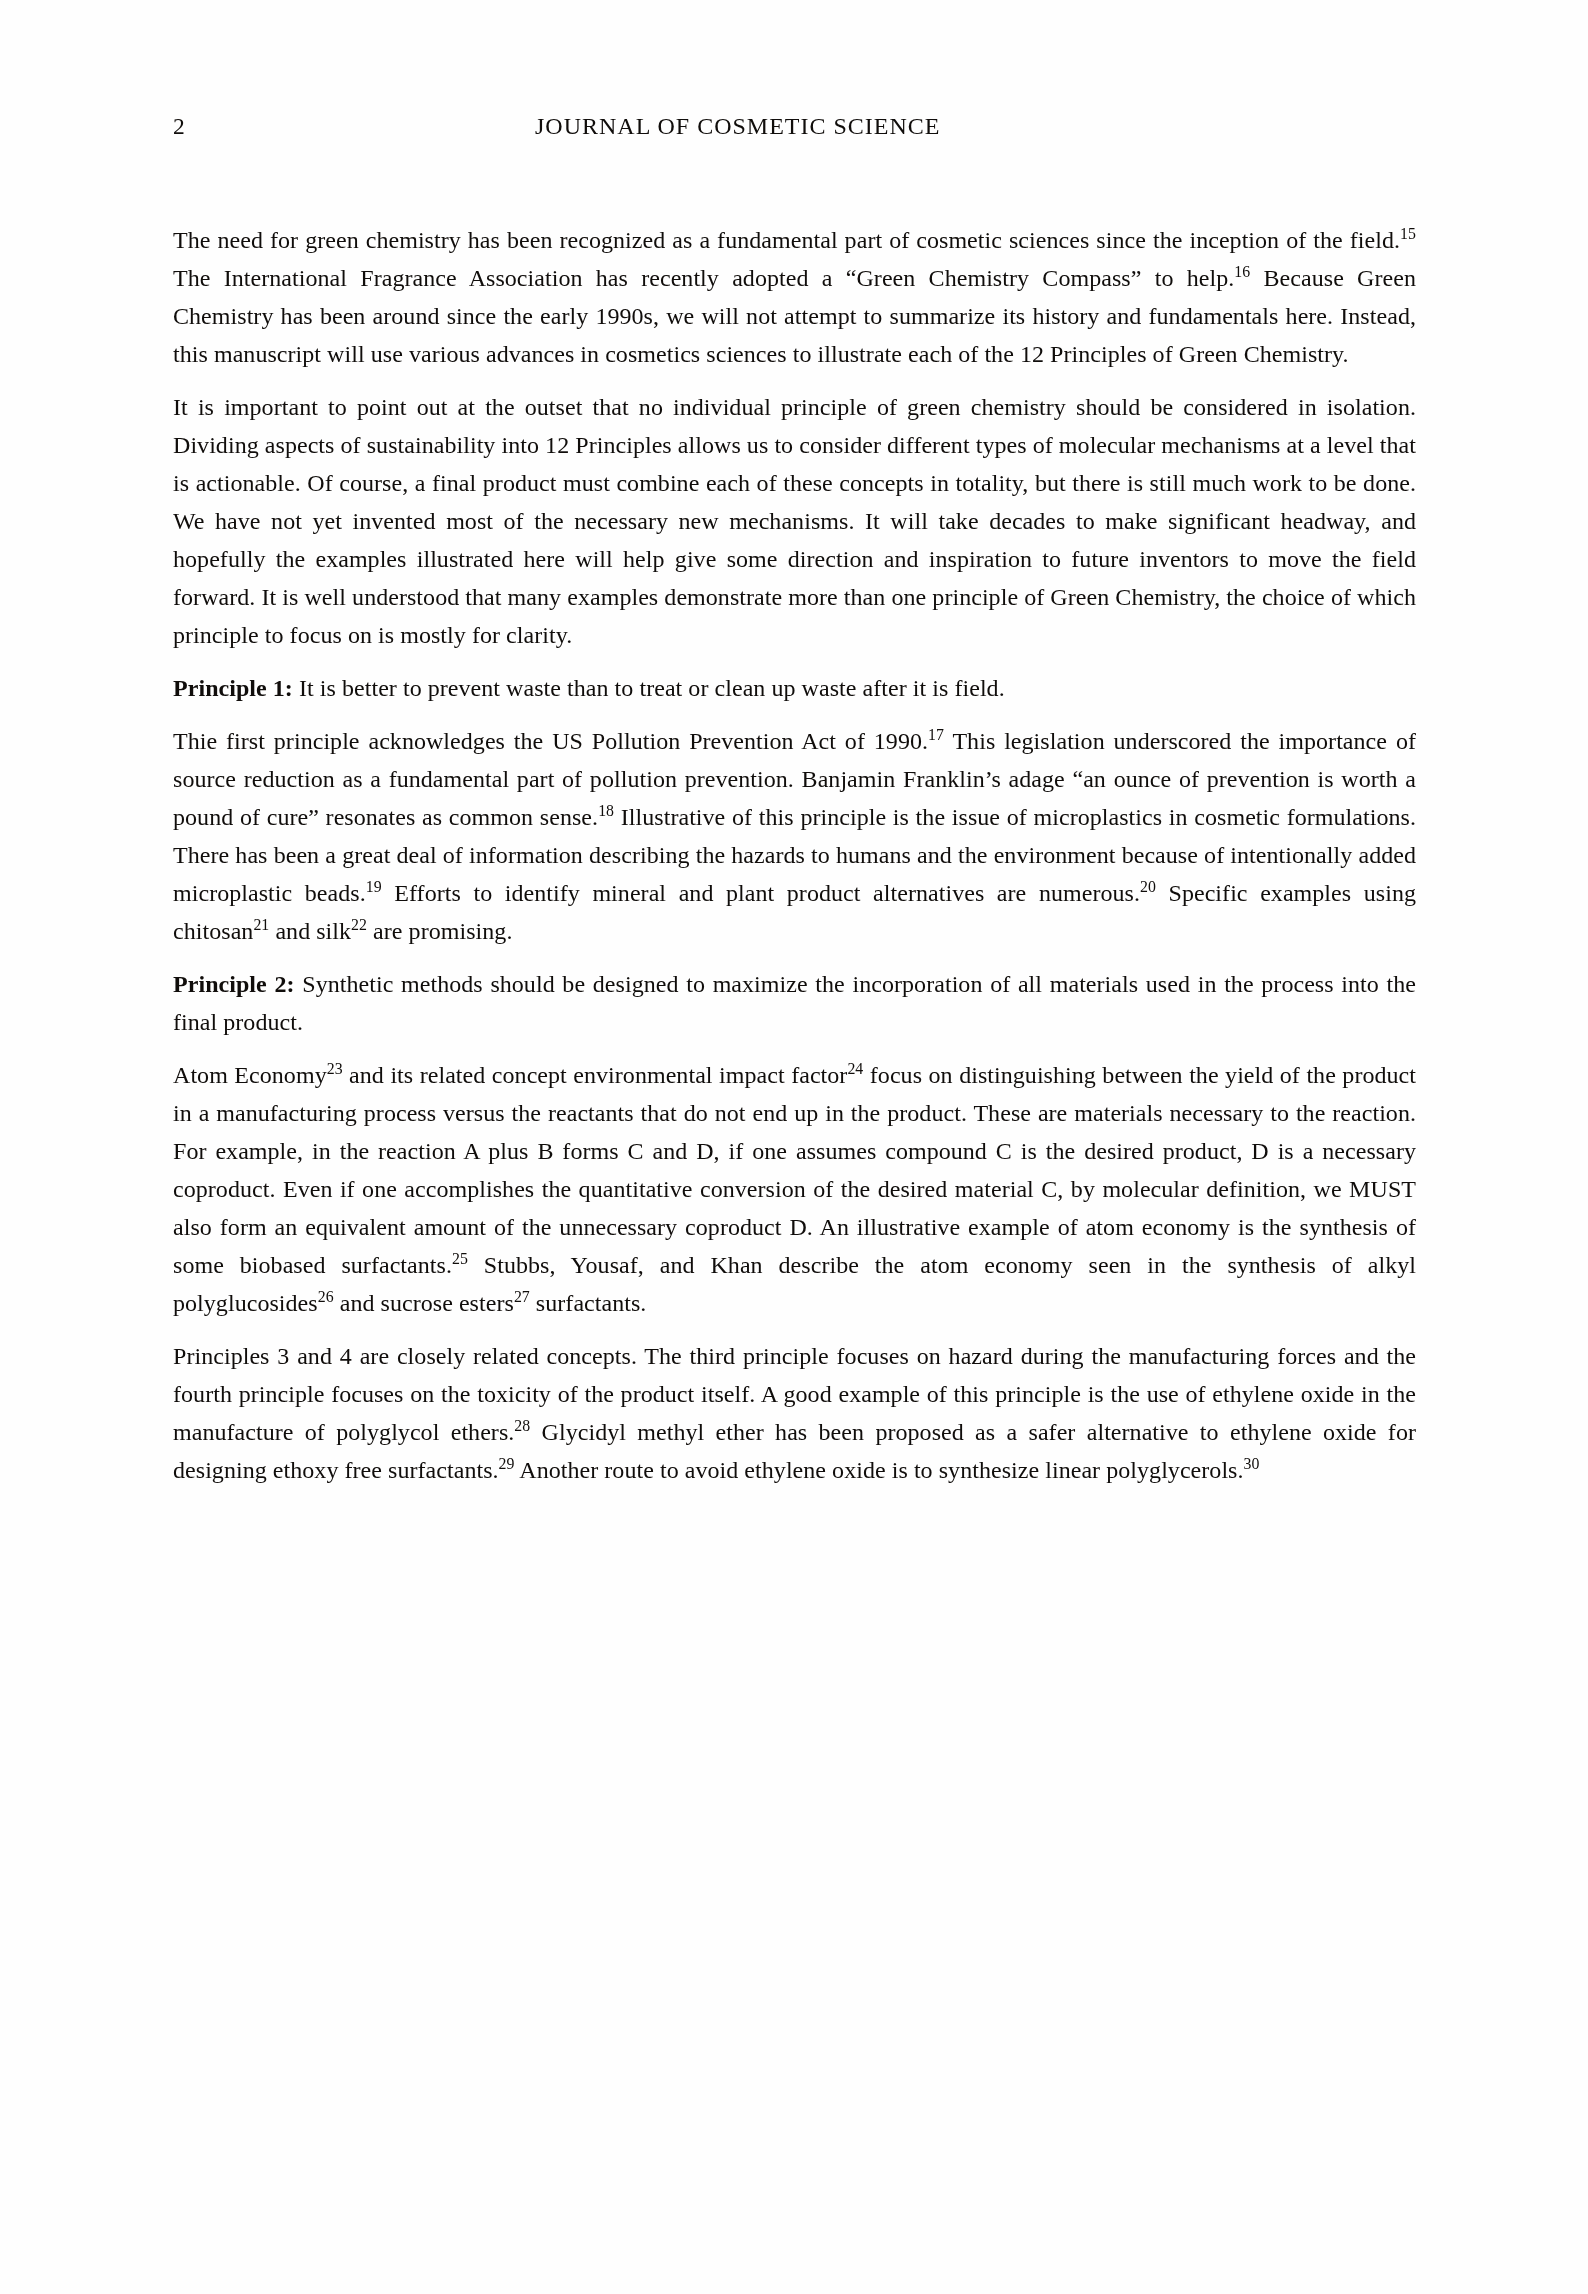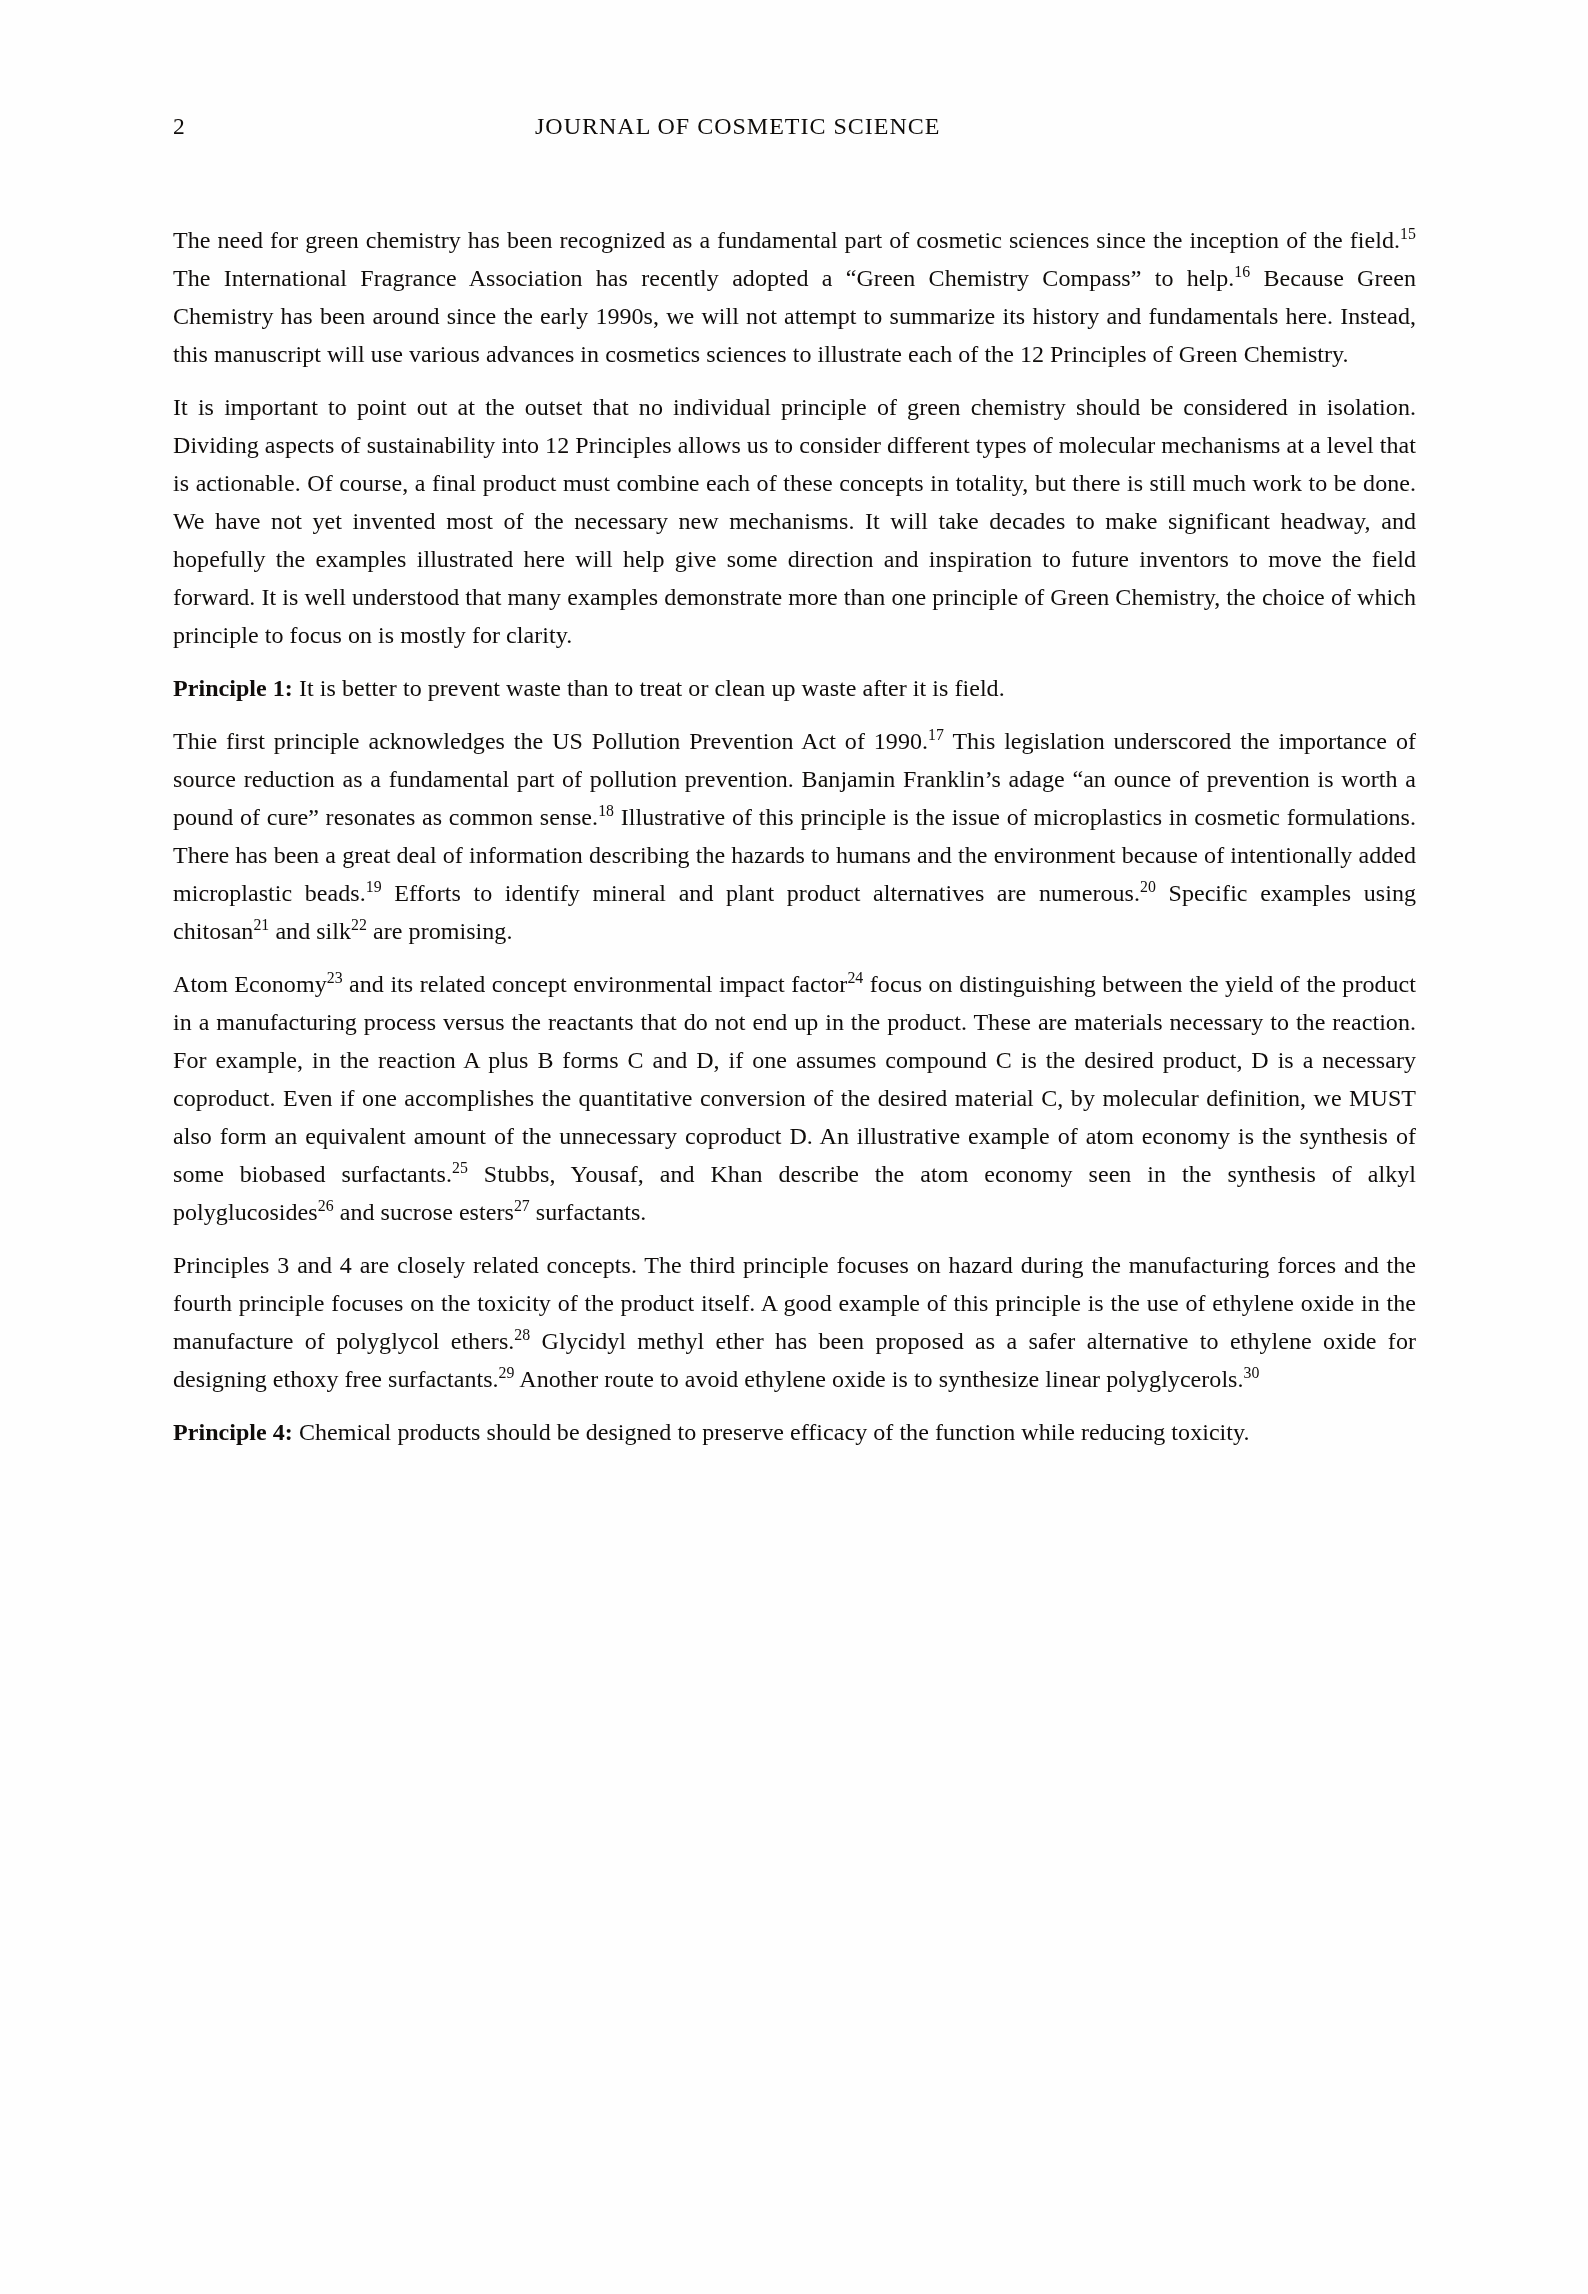--- a/index.html
+++ b/index.html
@@ -76,19 +76,19 @@
 
     <div class="runhead">
       <div class="folio">2</div>
       <div class="journal-title">JOURNAL OF COSMETIC SCIENCE</div>
     </div>
 
     <p class="body-par"><span class="principle"></span><span>The need for green chemistry has been recognized as a fundamental part of cosmetic sciences since the inception of the field.<sup>15</sup> The International Fragrance Association has recently adopted a “Green Chemistry Compass” to help.<sup>16</sup> Because Green Chemistry has been around since the early 1990s, we will not attempt to summarize its history and fundamentals here. Instead, this manuscript will use various advances in cosmetics sciences to illustrate each of the 12 Principles of Green Chemistry.</span></p>
     <p class="body-par"><span class="principle"></span><span>It is important to point out at the outset that no individual principle of green chemistry should be considered in isolation. Dividing aspects of sustainability into 12 Principles allows us to consider different types of molecular mechanisms at a level that is actionable. Of course, a final product must combine each of these concepts in totality, but there is still much work to be done. We have not yet invented most of the necessary new mechanisms. It will take decades to make significant headway, and hopefully the examples illustrated here will help give some direction and inspiration to future inventors to move the field forward. It is well understood that many examples demonstrate more than one principle of Green Chemistry, the choice of which principle to focus on is mostly for clarity.</span></p>
     <p class="body-par"><span class="principle">Principle 1:</span><span> It is better to prevent waste than to treat or clean up waste after it is field.</span></p>
     <p class="body-par"><span class="principle"></span><span>Thie first principle acknowledges the US Pollution Prevention Act of 1990.<sup>17</sup> This legislation underscored the importance of source reduction as a fundamental part of pollution prevention. Banjamin Franklin’s adage “an ounce of prevention is worth a pound of cure” resonates as common sense.<sup>18</sup> Illustrative of this principle is the issue of microplastics in cosmetic formulations. There has been a great deal of information describing the hazards to humans and the environment because of intentionally added microplastic beads.<sup>19</sup> Efforts to identify mineral and plant product alternatives are numerous.<sup>20</sup> Specific examples using chitosan<sup>21</sup> and silk<sup>22</sup> are promising.</span></p>
+    <p class="body-par"><span class="principle">Principle 2:</span><span> Synthetic methods should be designed to maximize the incorporation of all materials used in the process into the final product.</span></p>
     <p class="body-par"><span class="principle"></span><span>Atom Economy<sup>23</sup> and its related concept environmental impact factor<sup>24</sup> focus on distinguishing between the yield of the product in a manufacturing process versus the reactants that do not end up in the product. These are materials necessary to the reaction. For example, in the reaction A plus B forms C and D, if one assumes compound C is the desired product, D is a necessary coproduct. Even if one accomplishes the quantitative conversion of the desired material C, by molecular definition, we MUST also form an equivalent amount of the unnecessary coproduct D. An illustrative example of atom economy is the synthesis of some biobased surfactants.<sup>25</sup> Stubbs, Yousaf, and Khan describe the atom economy seen in the synthesis of alkyl polyglucosides<sup>26</sup> and sucrose esters<sup>27</sup> surfactants.</span></p>
     <p class="body-par"><span class="principle"></span><span>Principles 3 and 4 are closely related concepts. The third principle focuses on hazard during the manufacturing forces and the fourth principle focuses on the toxicity of the product itself. A good example of this principle is the use of ethylene oxide in the manufacture of polyglycol ethers.<sup>28</sup> Glycidyl methyl ether has been proposed as a safer alternative to ethylene oxide for designing ethoxy free surfactants.<sup>29</sup> Another route to avoid ethylene oxide is to synthesize linear polyglycerols.<sup>30</sup></span></p>
-    <p class="body-par"><span class="principle">Principle 4:</span><span> Chemical products should be designed to preserve efficacy of the function while reducing toxicity.</span></p>
 
   </div>
 </div>
 
 
 </body></html>

